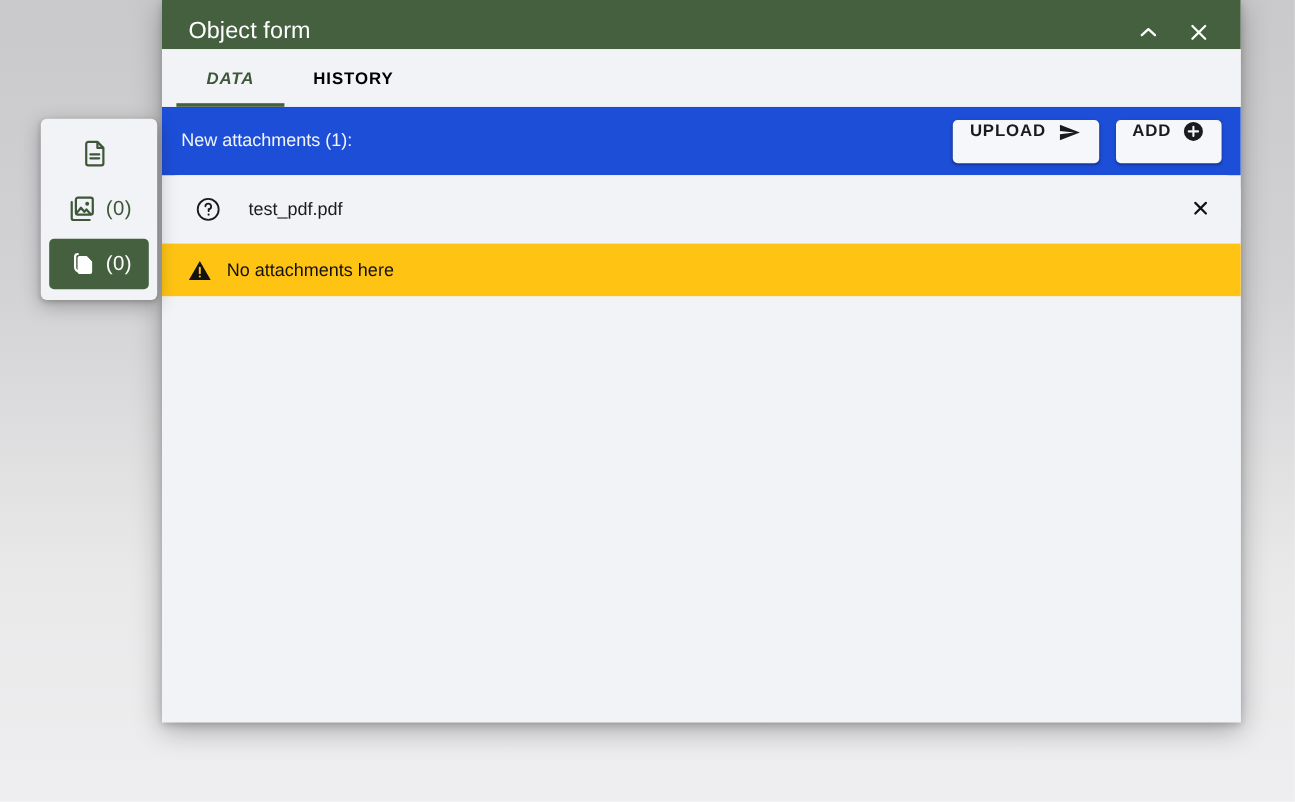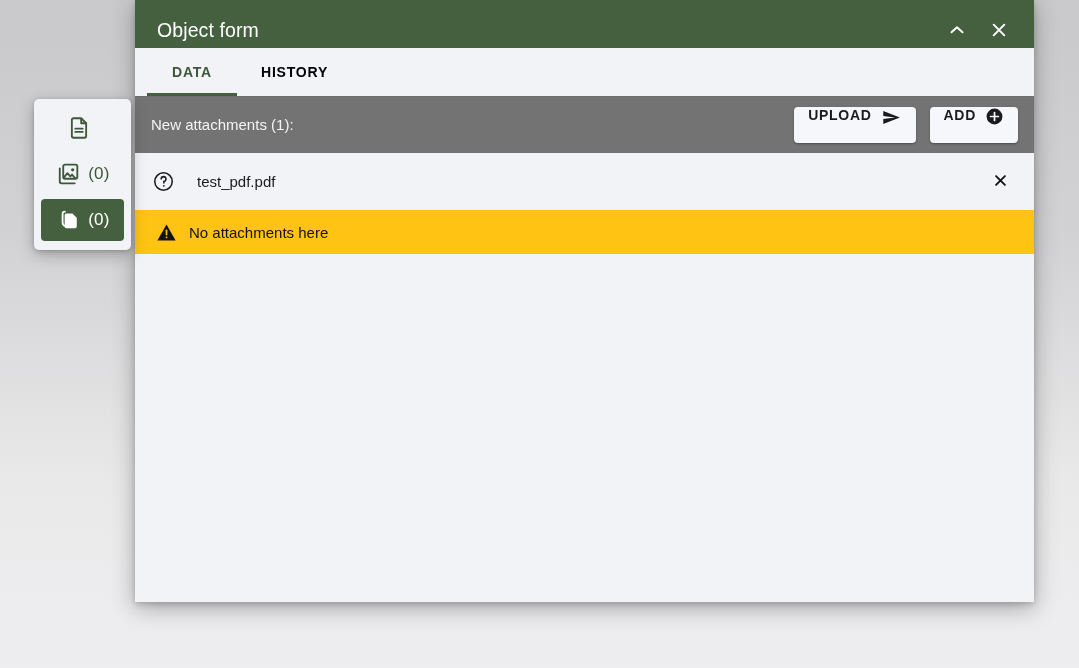--- a/index.html
+++ b/index.html
@@ -23,21 +23,21 @@
     width: 899px;
     height: 602px;
     background: #f2f3f7;
     box-shadow: 0 6px 22px rgba(0,0,0,0.30), 0 2px 6px rgba(0,0,0,0.18);
     display: flex;
     flex-direction: column;
     overflow: hidden;
   }
 
   #dialog-titlebar {
-    height: 48px;
+    height: 41px;
     background: #45603f;
     display: flex;
     align-items: center;
     flex: 0 0 auto;
     padding: 12px 14px 0 22px;
     box-sizing: border-box;
   }
   #dialog-title {
     color: #ffffff;
     font-size: 19.5px;
@@ -91,27 +91,27 @@
   .tab.active {
     color: #3d5738;
   }
   .tab.active::after {
     content: "";
     position: absolute;
     left: 0; right: 0; bottom: 0;
     height: 3px;
     background: #45603f;
   }
-  #tab-data { margin-left: 12px; }
+  #tab-data { margin-left: 12px; font-style: italic; }
 
   
   #attach-toolbar {
     height: 57px;
     flex: 0 0 auto;
-    background: #737373;
+    background: #1d4ed8;
     display: flex;
     align-items: center;
     padding: 0 16px 0 16px;
     box-sizing: border-box;
   }
   #attach-toolbar-label {
     color: #f3f4f6;
     font-size: 15px;
     flex: 1 1 auto;
     white-space: nowrap;
@@ -139,21 +139,21 @@
   }
   .tb-btn svg { display: block; }
 
   
   #file-row {
     height: 57px;
     flex: 0 0 auto;
     background: #f2f3f7;
     display: flex;
     align-items: center;
-    padding: 0 16px 0 14px;
+    padding: 0 16px 0 24px;
     box-sizing: border-box;
     border-radius: 14px;
   }
   #file-help-icon {
     width: 28px; height: 28px;
     display: flex; align-items: center; justify-content: center;
     flex: 0 0 auto;
     cursor: pointer;
   }
   #file-name {

